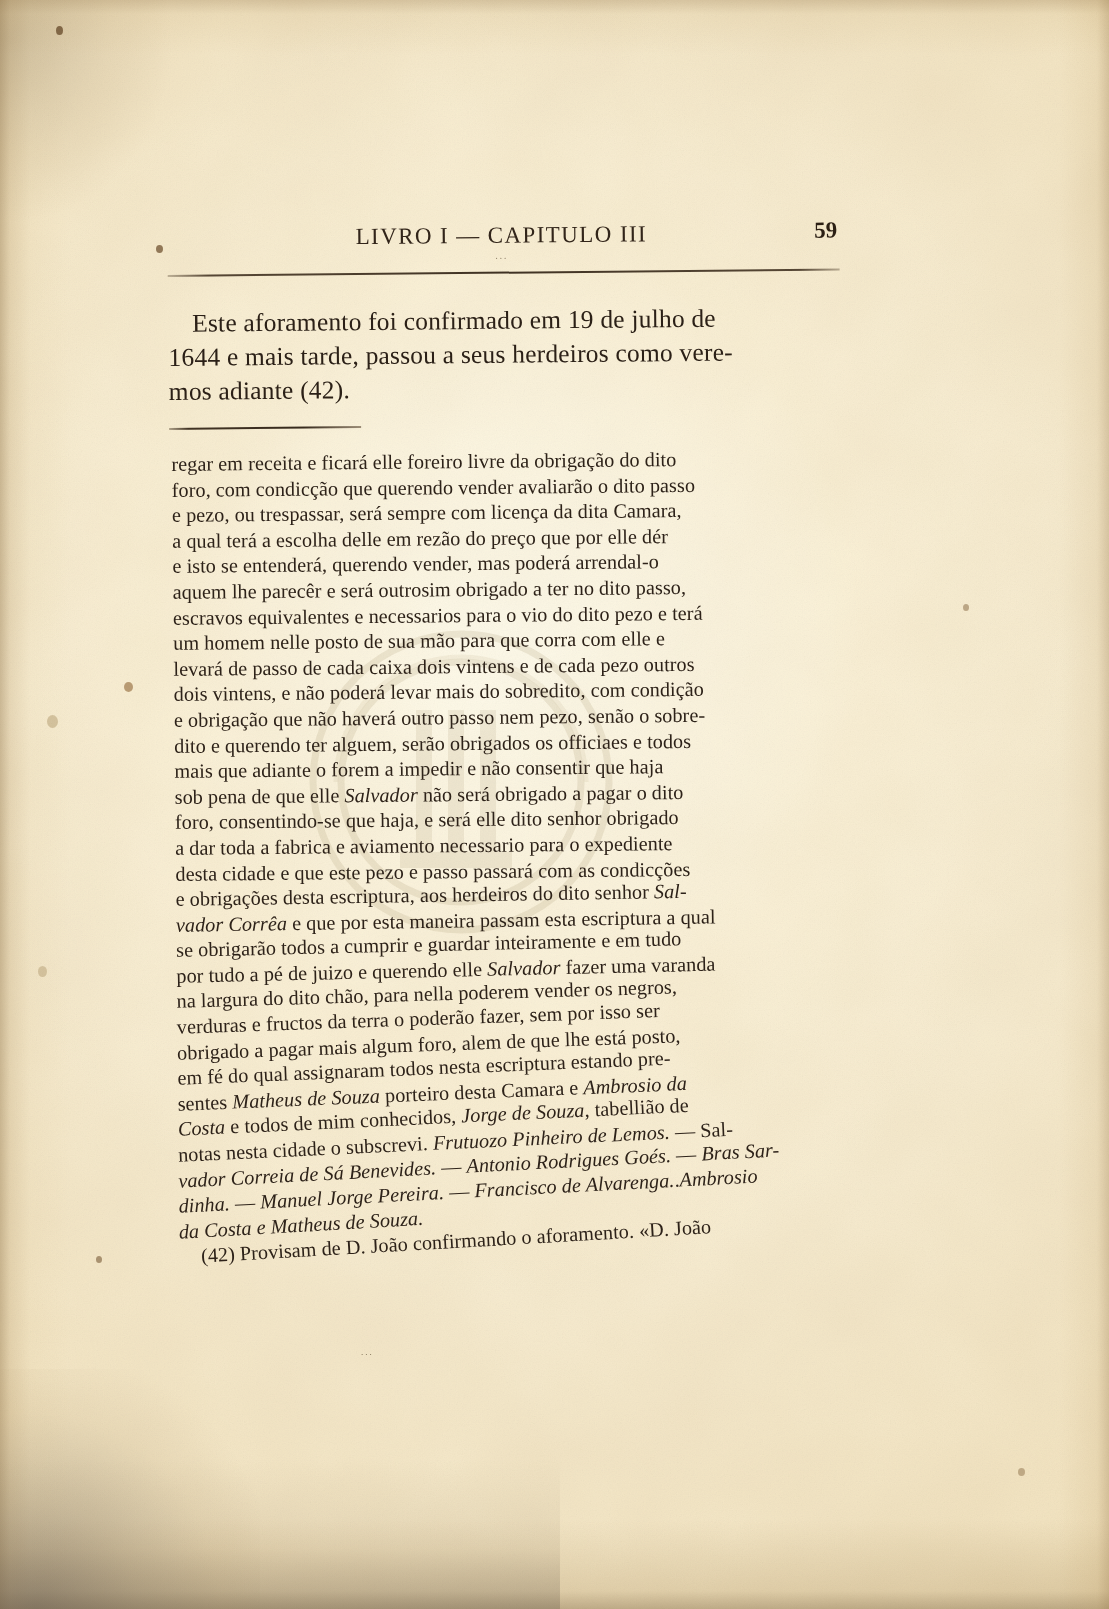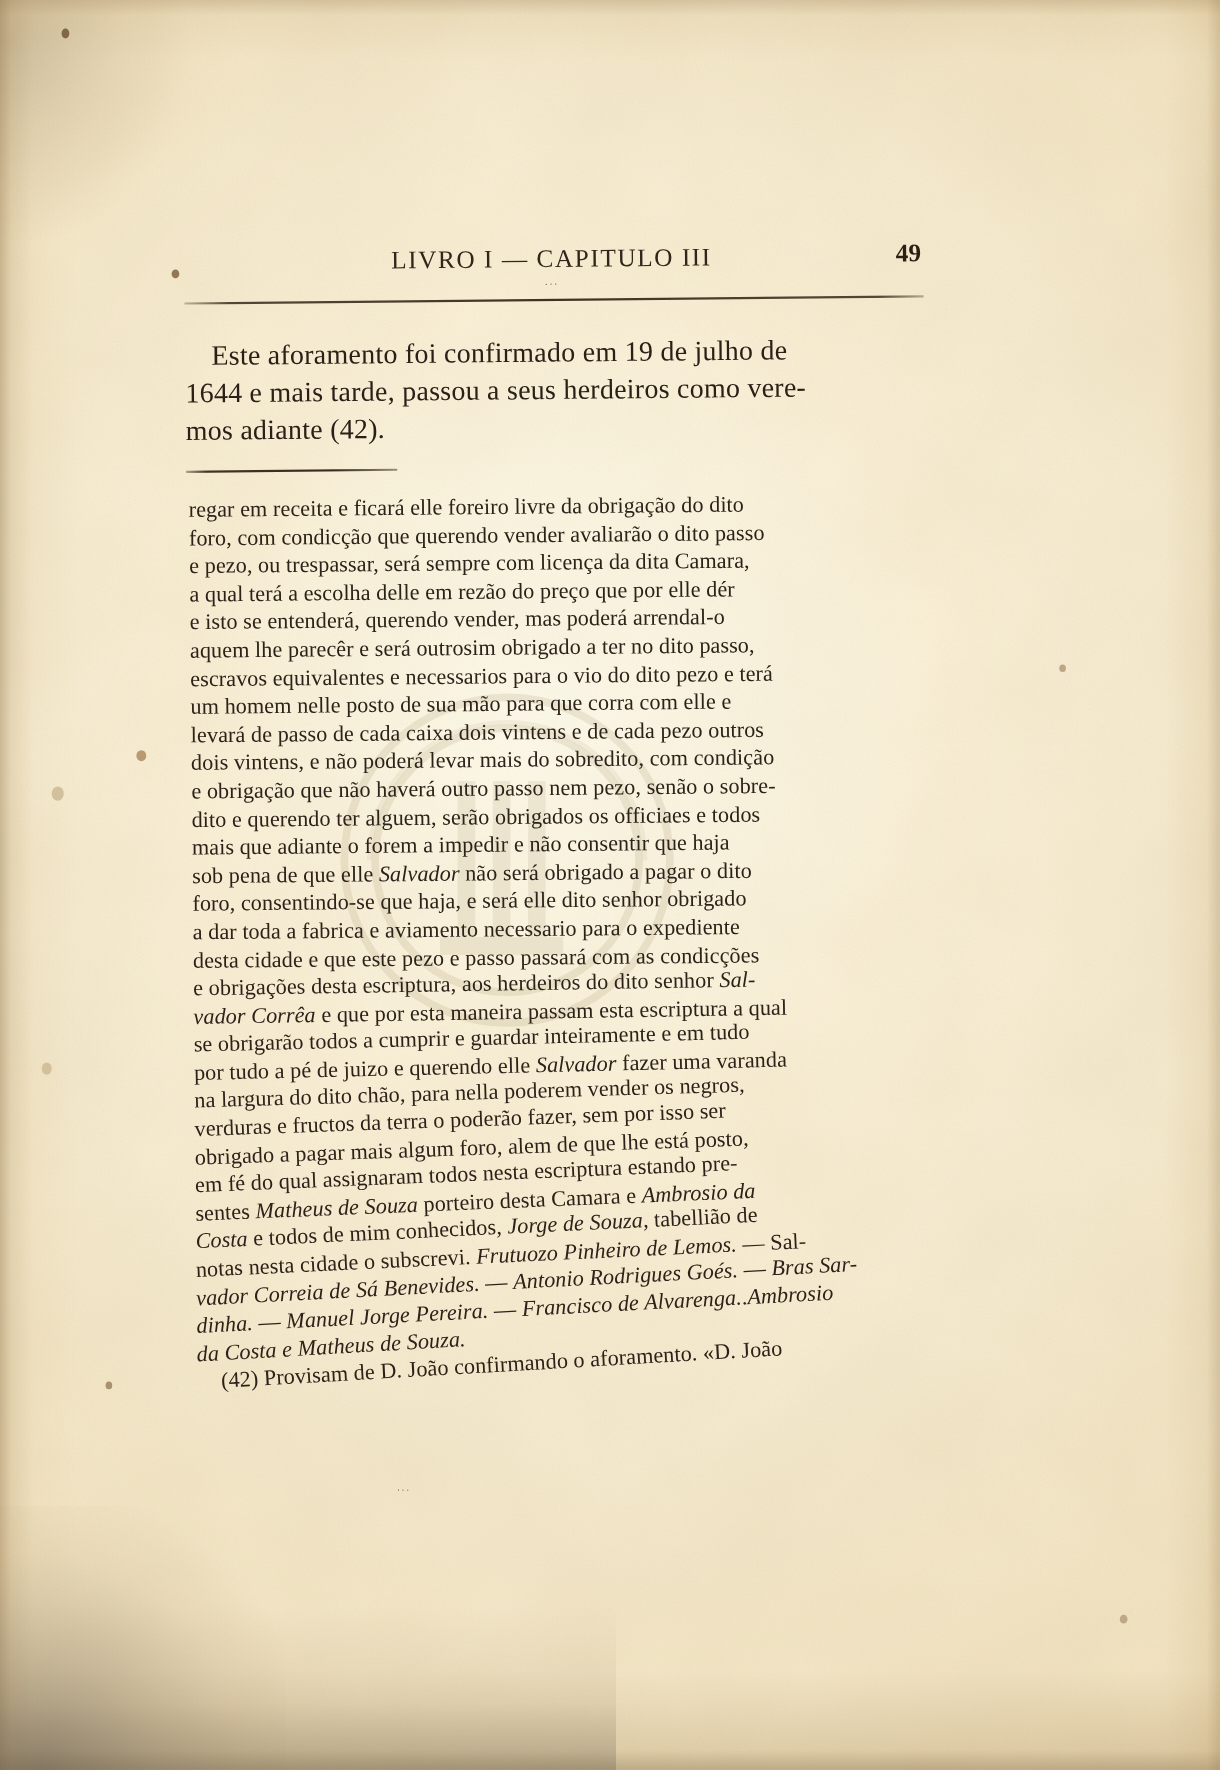--- a/index.html
+++ b/index.html
@@ -303,21 +303,21 @@
   <div class="foxing" style="left:963px; top:604px; width:6px;  height:7px;  background:rgba(120,86,46,0.45);"></div>
   <div class="foxing" style="left:96px;  top:1256px; width:6px; height:7px;  background:rgba(110,78,42,0.55);"></div>
   <div class="foxing" style="left:1018px; top:1468px; width:7px; height:8px; background:rgba(118,84,44,0.40);"></div>
   <div class="foxing" style="left:47px;  top:715px;  width:11px; height:13px; background:rgba(150,120,70,0.35);"></div>
   <div class="foxing" style="left:38px;  top:966px;  width:9px;  height:11px; background:rgba(150,120,70,0.32);"></div>
 
   <div class="content">
 
     <div class="running-head">
       <span class="head-title">LIVRO I — CAPITULO III</span>
-      <span class="head-folio">49</span>
+      <span class="head-folio">59</span>
       <span class="head-dots">...</span>
     </div>
 
     <div class="rule-head"></div>
 
     <div class="body-block">
       <div class="body-line indent">Este aforamento  foi  confirmado  em  19  de  julho  de</div>
       <div class="body-line">1644 e mais tarde, passou a seus  herdeiros  como  vere-</div>
       <div class="body-line">mos adiante (42).</div>
     </div>

